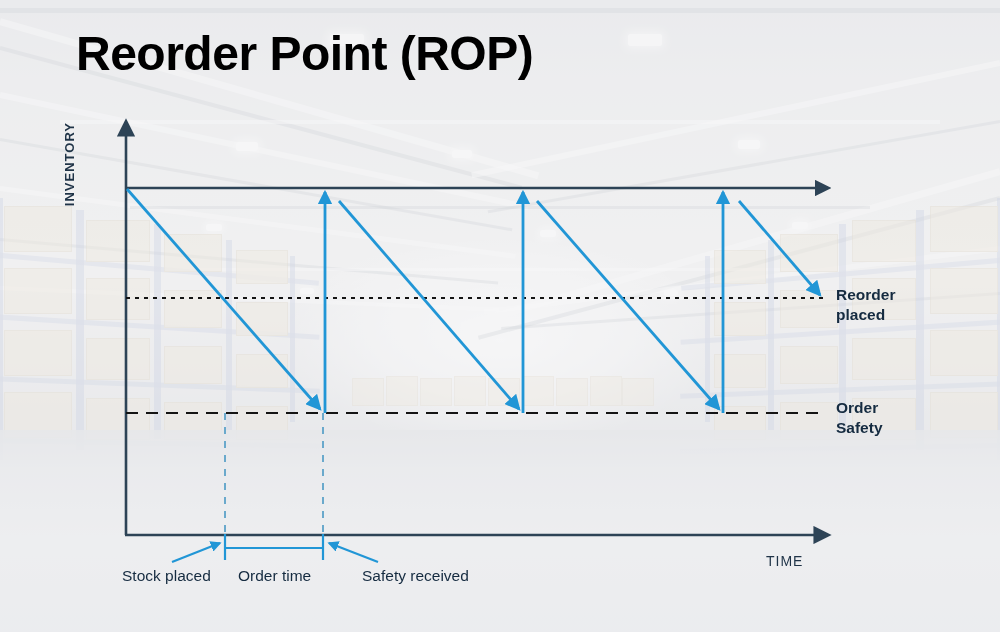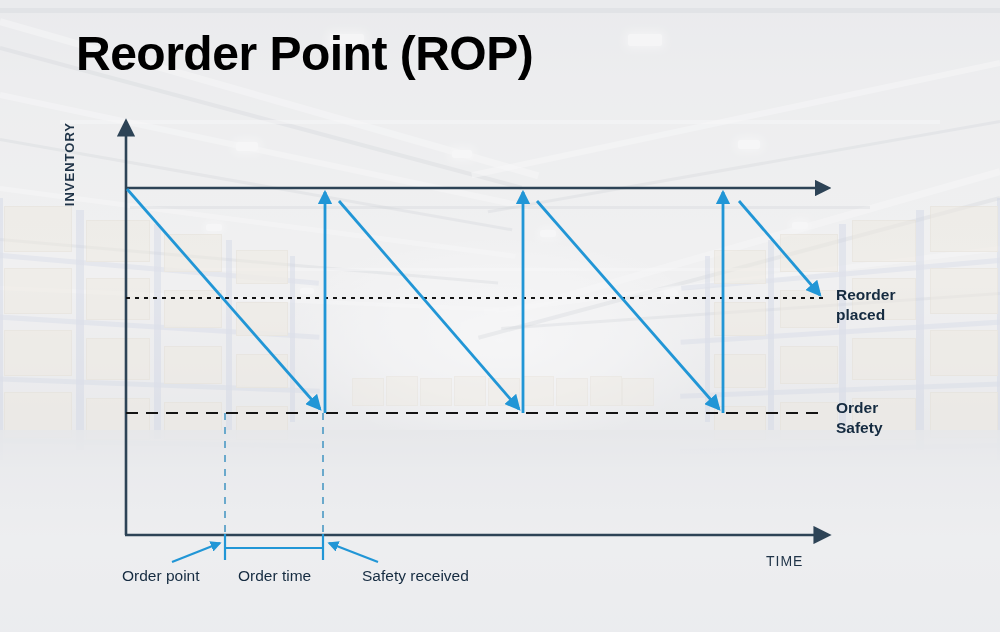--- a/index.html
+++ b/index.html
@@ -328,17 +328,17 @@
   <div class="level-label rop">
     <div>Reorder</div>
     <div>placed</div>
   </div>
 
   <div class="level-label ss">
     <div>Order</div>
     <div>Safety</div>
   </div>
 
-  <div class="foot-label placed">Order point</div>
+  <div class="foot-label placed">Stock placed</div>
   <div class="foot-label lead">Order time</div>
   <div class="foot-label received">Safety received</div>
 
 </div>
 
 </body></html>

